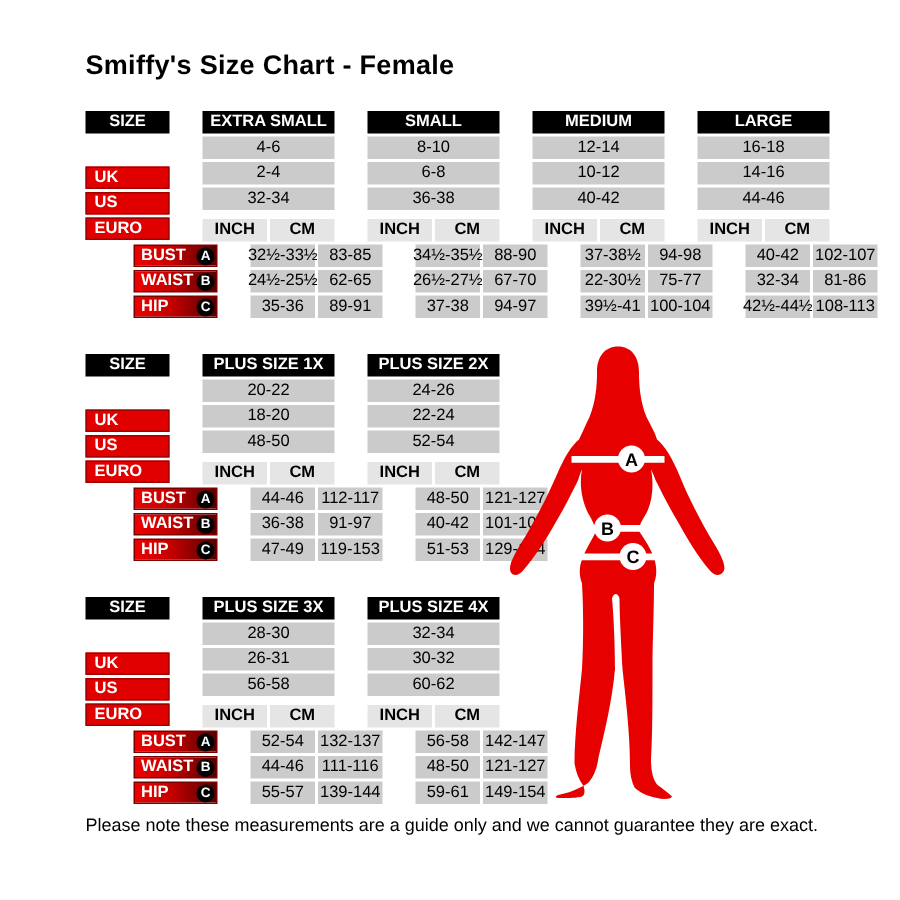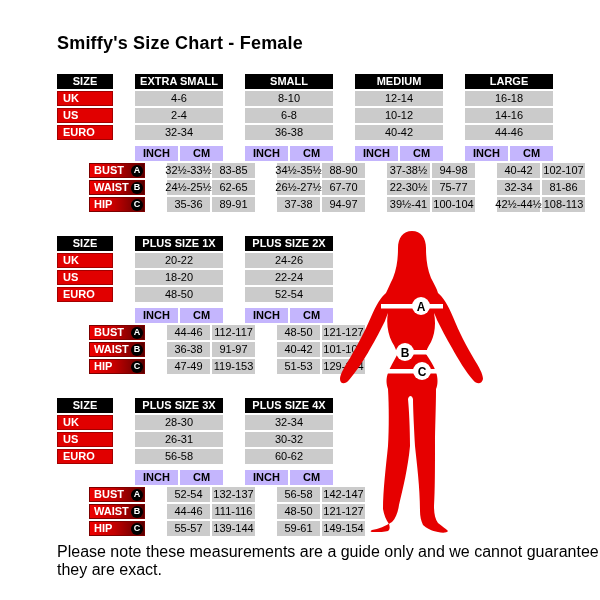--- a/index.html
+++ b/index.html
@@ -26,39 +26,40 @@
   }
   .label{width:56px;flex:0 0 56px;}
   .group{width:88px;flex:0 0 88px;display:flex;gap:2px;}
   .full{width:88px;flex:1;}
   .sub{width:43px;flex:0 0 43px;}
   .hdr{background:#000000;color:#ffffff;font-weight:bold;font-size:11px;}
   .redlbl{
     background:#e10000;color:#ffffff;font-weight:bold;
     justify-content:flex-start;padding-left:5px;
     border:1px solid #a30000;
+    margin-top:20px;
   }
   .mlbl{
     background:linear-gradient(90deg,#ee0000 0%,#c40000 45%,#550000 100%);
     color:#ffffff;font-weight:bold;
     justify-content:flex-start;padding:0 1px 0 4px;
     border:1px solid #7d0000;
     margin-left:32px;
   }
   .mlbl .txt{flex:0 0 auto;}
   .badge{
     margin-left:auto;width:12px;height:12px;border-radius:50%;
     background:#000;color:#fff;font-size:9px;font-weight:bold;
     display:flex;align-items:center;justify-content:center;flex:0 0 12px;
   }
   .val{background:#cbcbcb;color:#000;}
-  .unit{background:#c4b5fd;color:#000;font-weight:bold;}
+  .unit{background:#e5e5e5;color:#000;font-weight:bold;}
   .spacer{background:transparent;}
   .footer{
-    position:absolute;left:57px;top:543px;font-size:16px;color:#000;
+    position:absolute;left:57px;top:543px;font-size:12px;color:#000;
   }
   .figure{position:absolute;left:325px;top:228px;width:170px;height:310px;}
   .figure svg{display:block;width:100%;height:100%;}
   .figure text{font-family:"Liberation Sans",sans-serif;font-weight:bold;font-size:12px;}
 </style>
 </head>
 <body>
 
 <div class="page">
 

